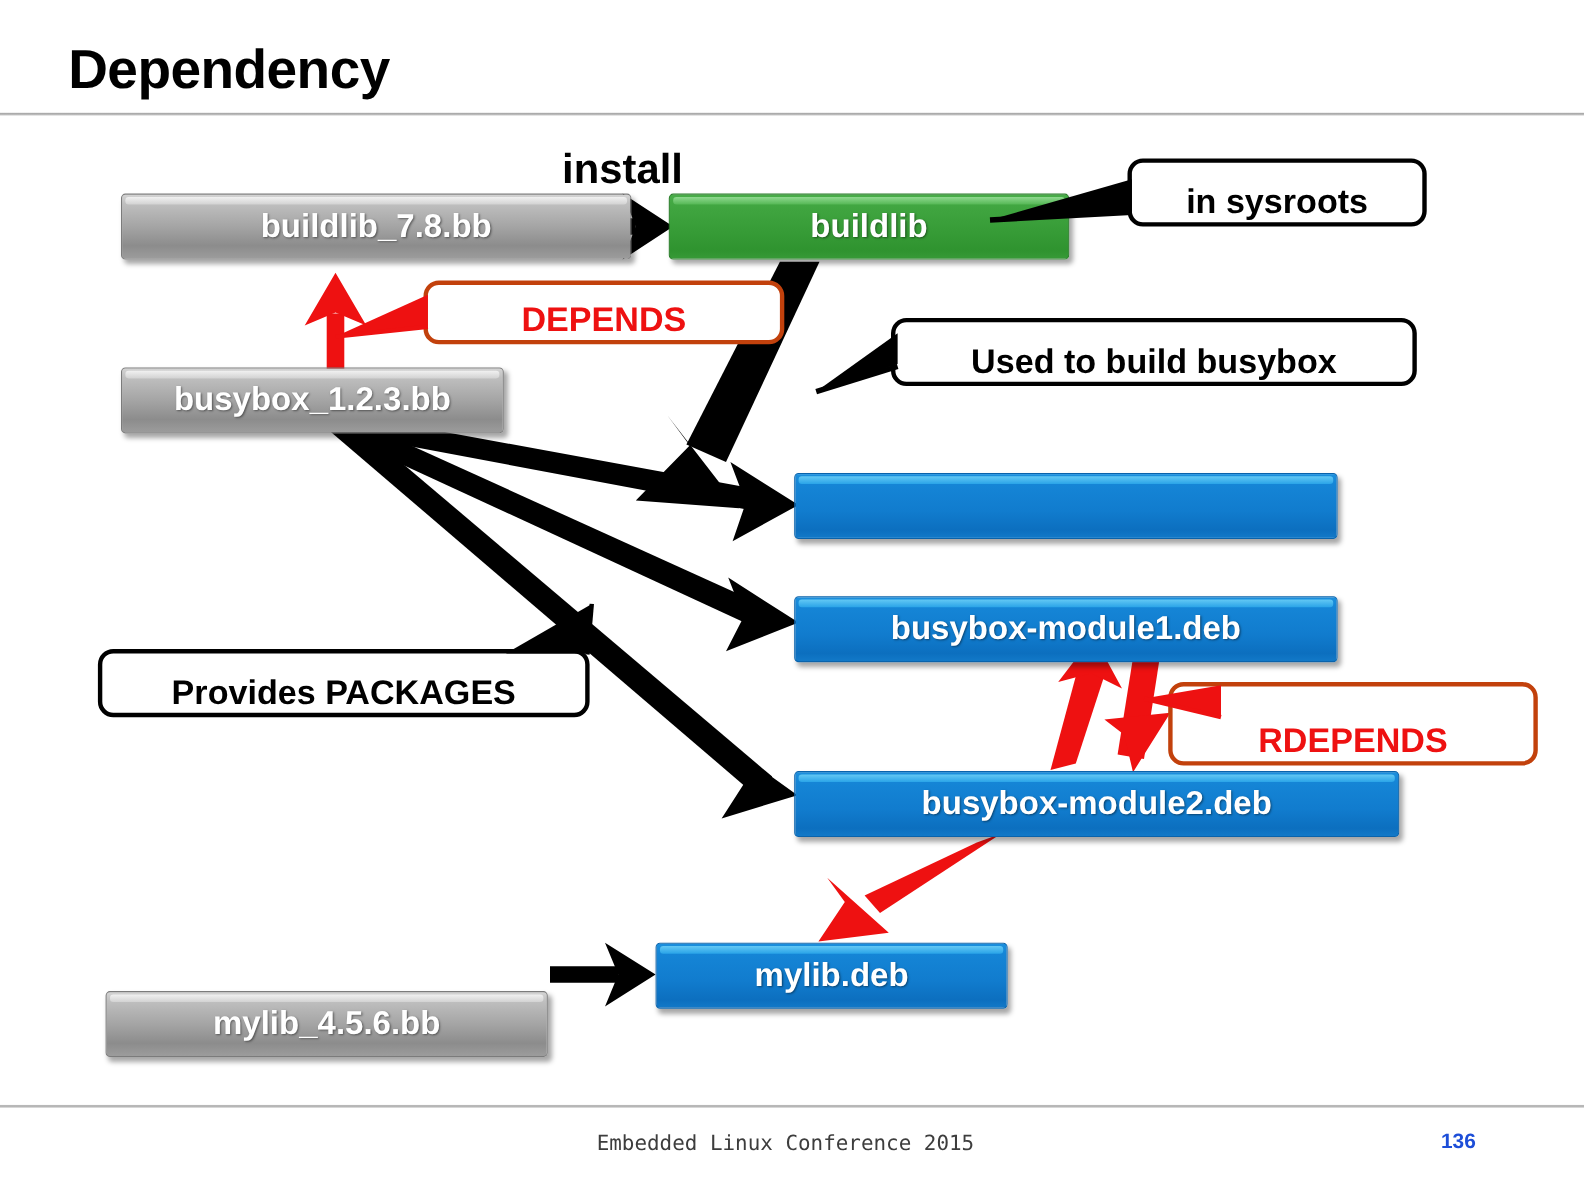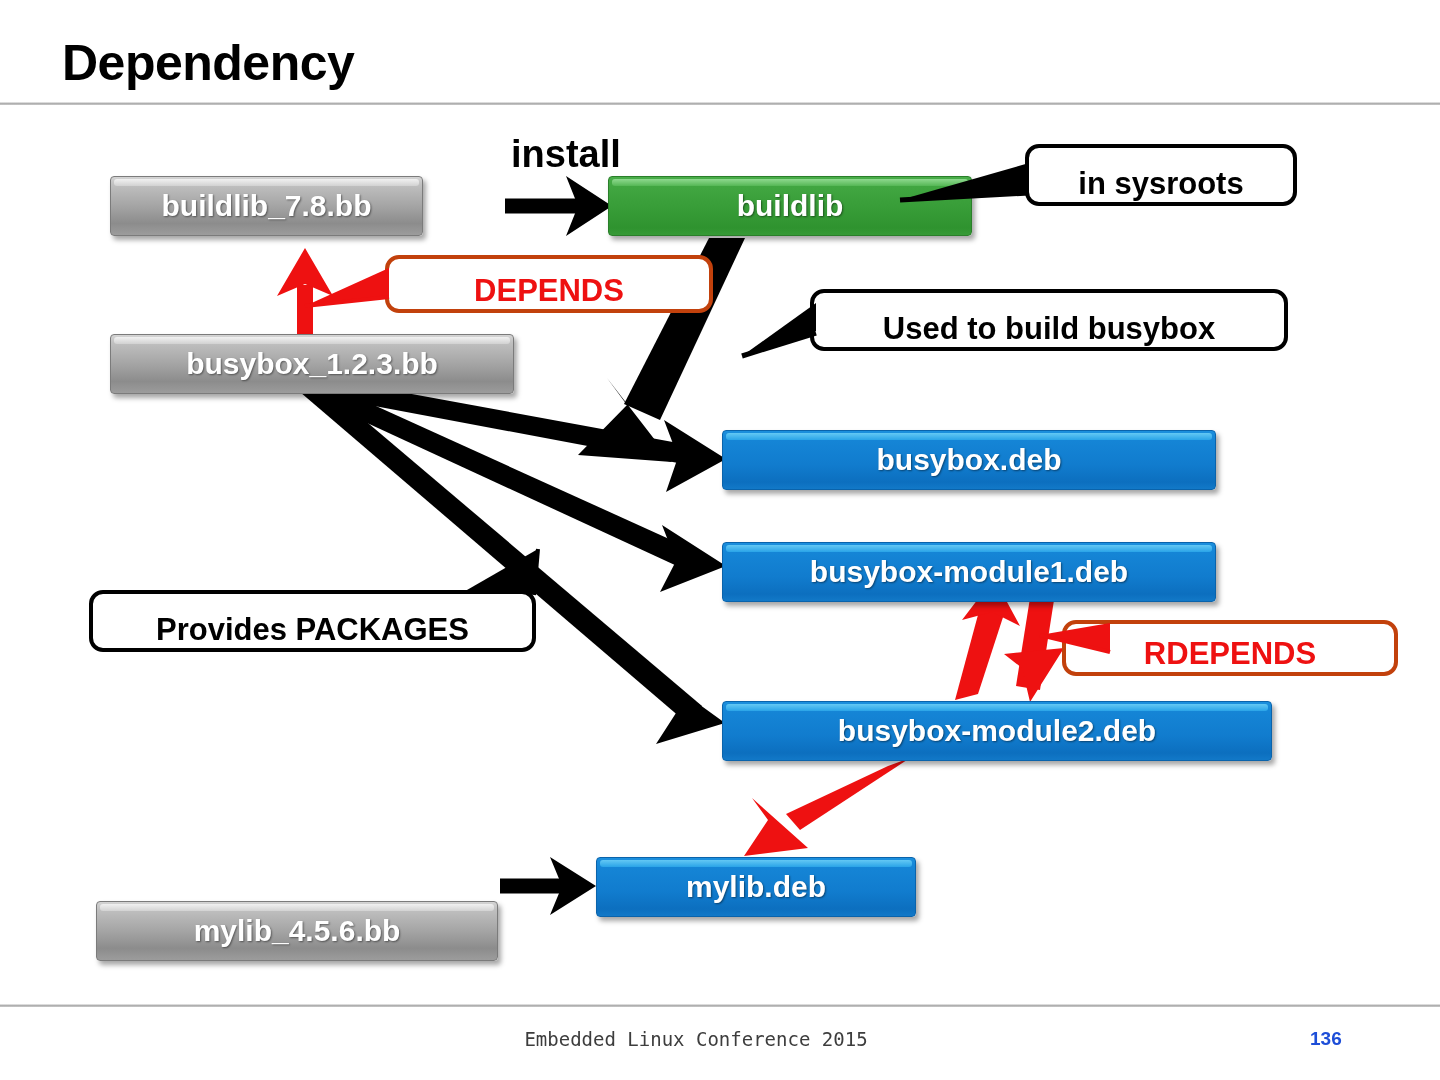--- a/index.html
+++ b/index.html
@@ -35,21 +35,21 @@
     width: 1440px;
     height: 3px;
     background: linear-gradient(to bottom, #ffffff 0%, #aaaaaa 40%, #c9c9c9 100%);
   }
   #header-rule { top: 102px; }
   #footer-rule { top: 1004px; }
 
   
   #footer-text {
     position: absolute;
-    left: 486px;
+    left: 504px;
     top: 1028px;
     width: 420px;
     text-align: center;
     font-family: "DejaVu Sans Mono", "Liberation Mono", monospace;
     font-size: 19px;
     color: #3d3d3d;
     letter-spacing: 0px;
     white-space: nowrap;
   }
   #page-number {
@@ -215,38 +215,37 @@
       <path d="M 1030 598 L 1054 600 L 1040 690 L 1016 686 Z" fill="#ee1111"></path>
       <path d="M 1004 654 L 1064 648 L 1030 702 L 1022 668 Z" fill="#ee1111"></path>
     </g>
 
     <g>
       <path d="M 888 766 L 910 758 L 800 830 L 786 814 Z" fill="#ee1111"></path>
       <path d="M 752 798 L 808 848 L 744 856 L 768 820 Z" fill="#ee1111"></path>
     </g>
   </svg>
 
-  <div class="node gray" style="left:110px; top:176px; width:313px; height:60px;">
+  <div class="node gray" style="left:110px; top:176px; width:464px; height:60px;">
     <span class="inner-top"></span>
     <span class="label">buildlib_7.8.bb</span>
   </div>
 
   <div class="node green" style="left:608px; top:176px; width:364px; height:60px;">
     <span class="inner-top"></span>
     <span class="label">buildlib</span>
   </div>
 
-  <div class="node gray" style="left:110px; top:334px; width:404px; height:60px;">
+  <div class="node gray" style="left:110px; top:334px; width:348px; height:60px;">
     <span class="inner-top"></span>
     <span class="label">busybox_1.2.3.bb</span>
   </div>
 
   <div class="node blue" style="left:722px; top:430px; width:494px; height:60px;">
     <span class="inner-top"></span>
-    <span class="label">busybox.deb</span>
   </div>
 
   <div class="node blue" style="left:722px; top:542px; width:494px; height:60px;">
     <span class="inner-top"></span>
     <span class="label">busybox-module1.deb</span>
   </div>
 
   <div class="node blue" style="left:722px; top:701px; width:550px; height:60px;">
     <span class="inner-top"></span>
     <span class="label">busybox-module2.deb</span>
@@ -301,21 +300,21 @@
   </div>
 
   <div class="callout red" style="left:385px; top:255px; width:328px; height:58px;">
     <span>DEPENDS</span>
   </div>
 
   <div class="callout black" style="left:89px; top:590px; width:447px; height:62px;">
     <span>Provides PACKAGES</span>
   </div>
 
-  <div class="callout red" style="left:1062px; top:620px; width:336px; height:56px;">
+  <div class="callout red" style="left:1062px; top:620px; width:336px; height:76px;">
     <span>RDEPENDS</span>
   </div>
 
   <div class="rule" id="footer-rule"></div>
   <div id="footer-text">Embedded Linux Conference 2015</div>
   <div id="page-number">136</div>
 
 </div>
 
 </body></html>

